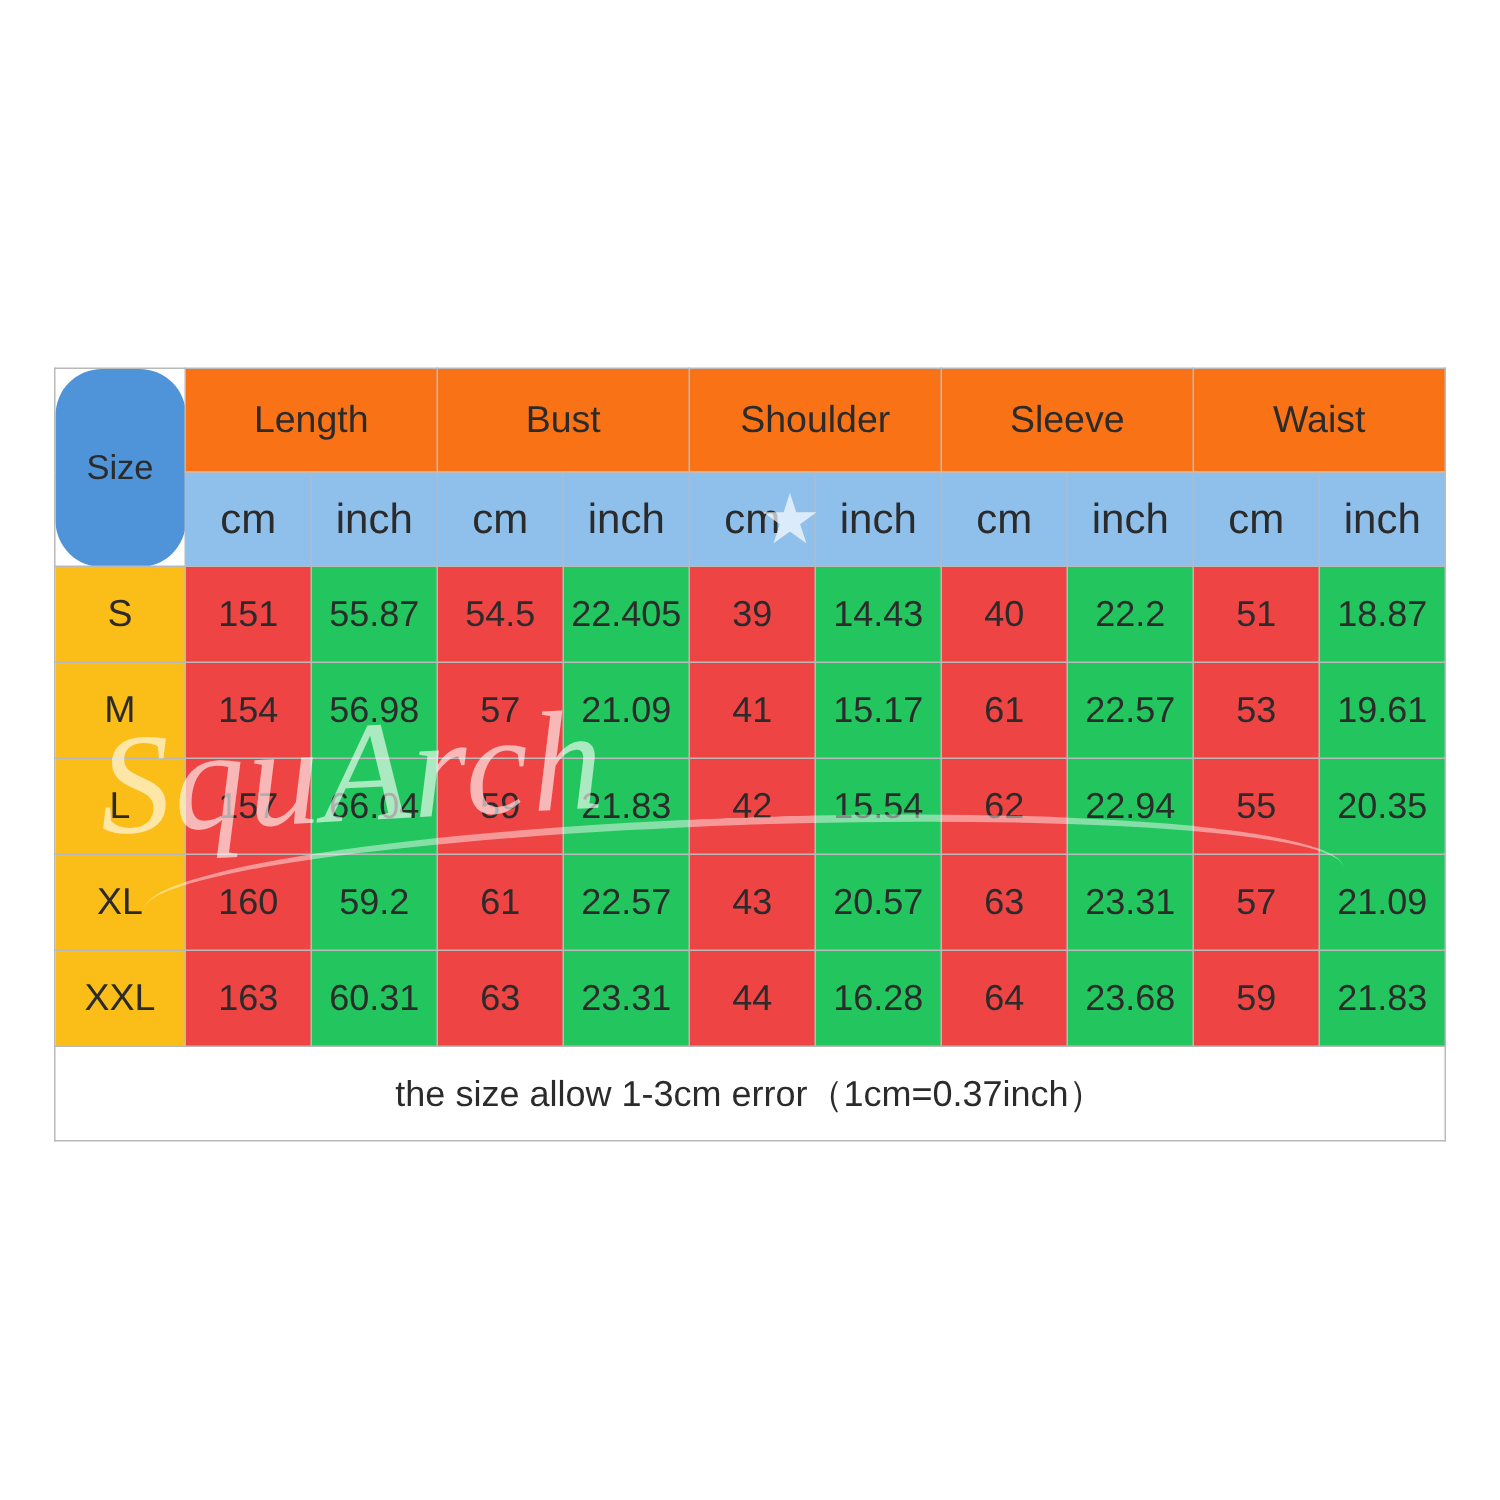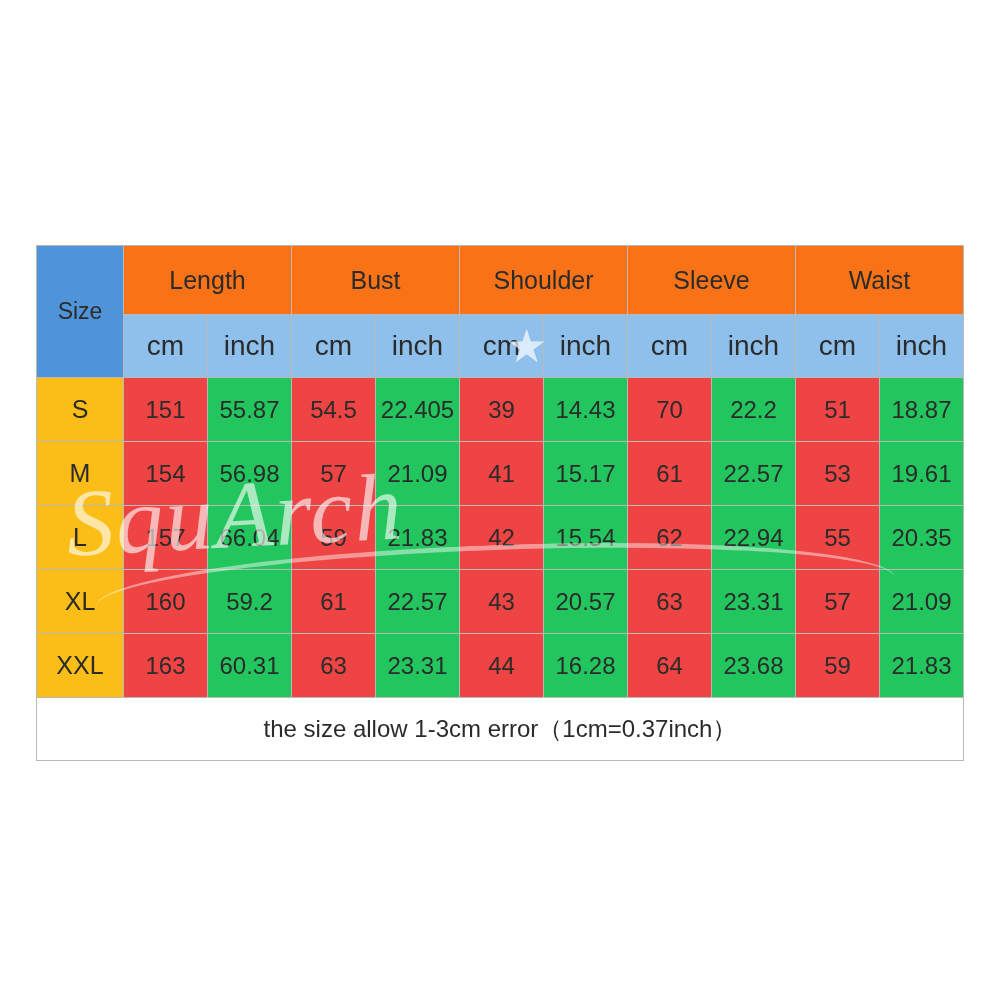--- a/index.html
+++ b/index.html
@@ -47,20 +47,21 @@
     background: #f97316;
     color: #ffffff;
     font-size: 25px;
     height: 68px;
   }
   .hdr-size {
     background: #4f93d9;
     color: #ffffff;
     font-size: 23px;
     width: 86px;
+    border-radius: 31px;
   }
   .hdr-unit {
     background: #8fc0ec;
     color: #ffffff;
     font-size: 28px;
     height: 62px;
   }
   .size-cell {
     background: #fbbd17;
     color: #3a3a3a;
@@ -154,21 +155,21 @@
         </tr>
 
         <tr>
           <td class="size-cell">S</td>
           <td class="val-white">151</td>
           <td class="val-gray">55.87</td>
           <td class="val-white">54.5</td>
           <td class="val-gray">22.405</td>
           <td class="val-white">39</td>
           <td class="val-gray">14.43</td>
-          <td class="val-white">70</td>
+          <td class="val-white">40</td>
           <td class="val-gray">22.2</td>
           <td class="val-white">51</td>
           <td class="val-gray">18.87</td>
         </tr>
 
         <tr>
           <td class="size-cell">M</td>
           <td class="val-white">154</td>
           <td class="val-gray">56.98</td>
           <td class="val-white">57</td>

